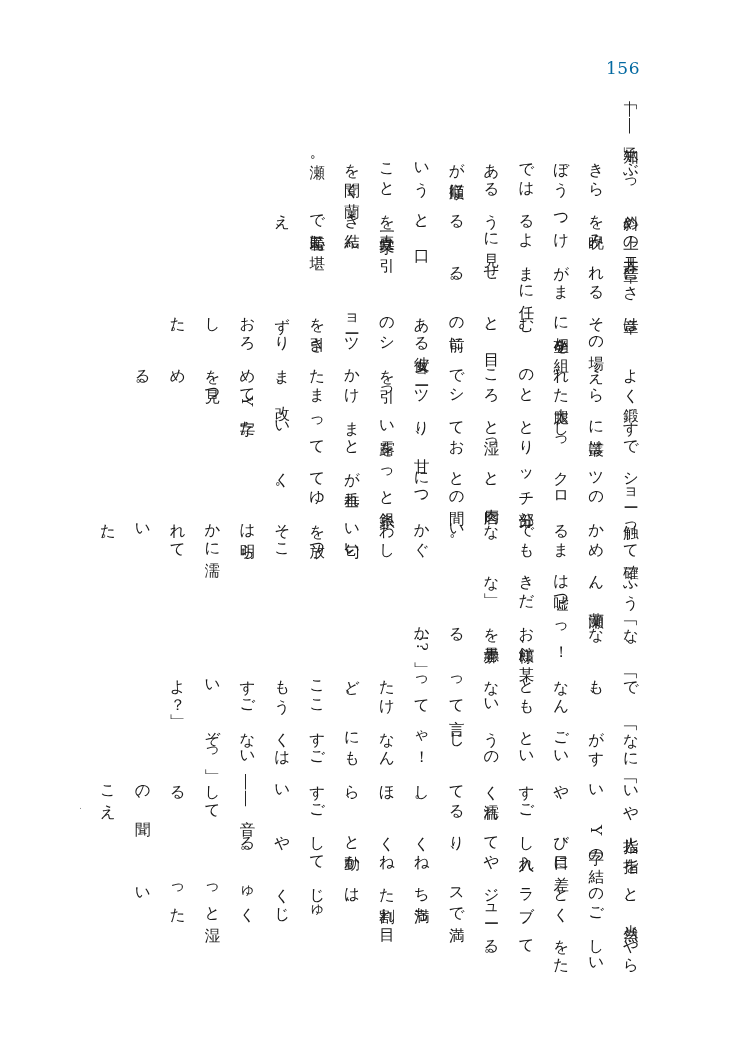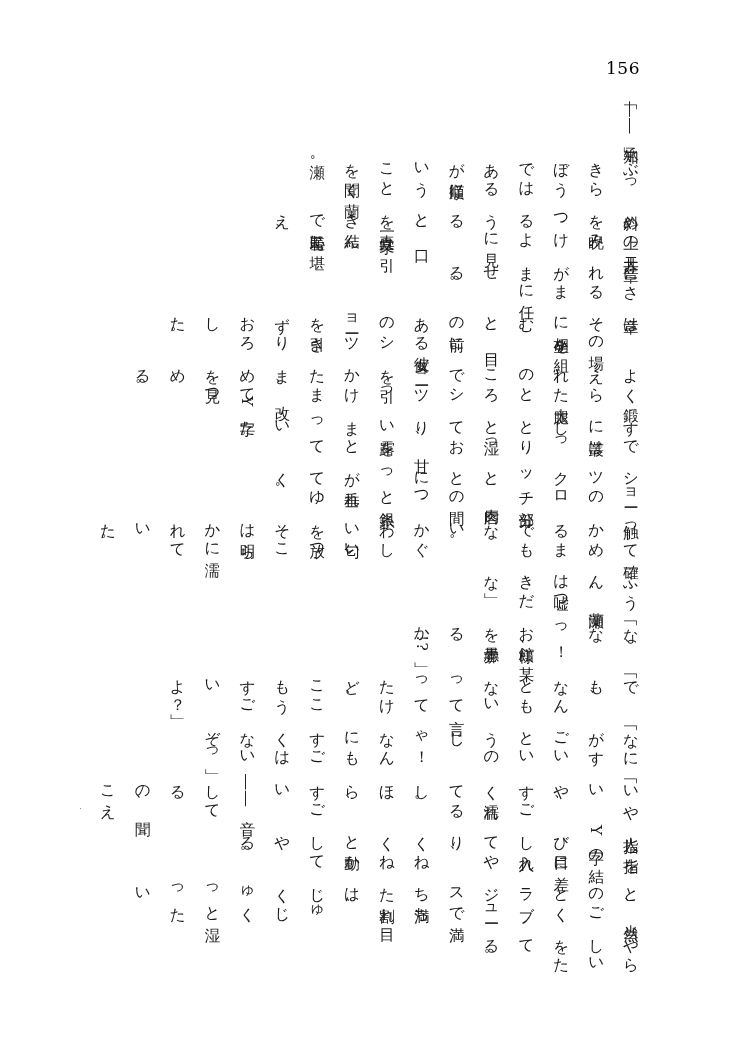--- a/index.html
+++ b/index.html
@@ -22,21 +22,21 @@
     background: #ffffff;
   }
 
   
   .page-number {
     position: absolute;
     top: 58px;
     right: 92px;
     font-size: 17px;
     font-family: "DejaVu Serif", "Liberation Serif", serif;
-    color: #000000;
+    color: #0369a1;
     letter-spacing: 0.5px;
   }
 
   
   .text-block {
     position: absolute;
     top: 100px;
     right: 84px;
     bottom: 70px;
     left: 80px;

